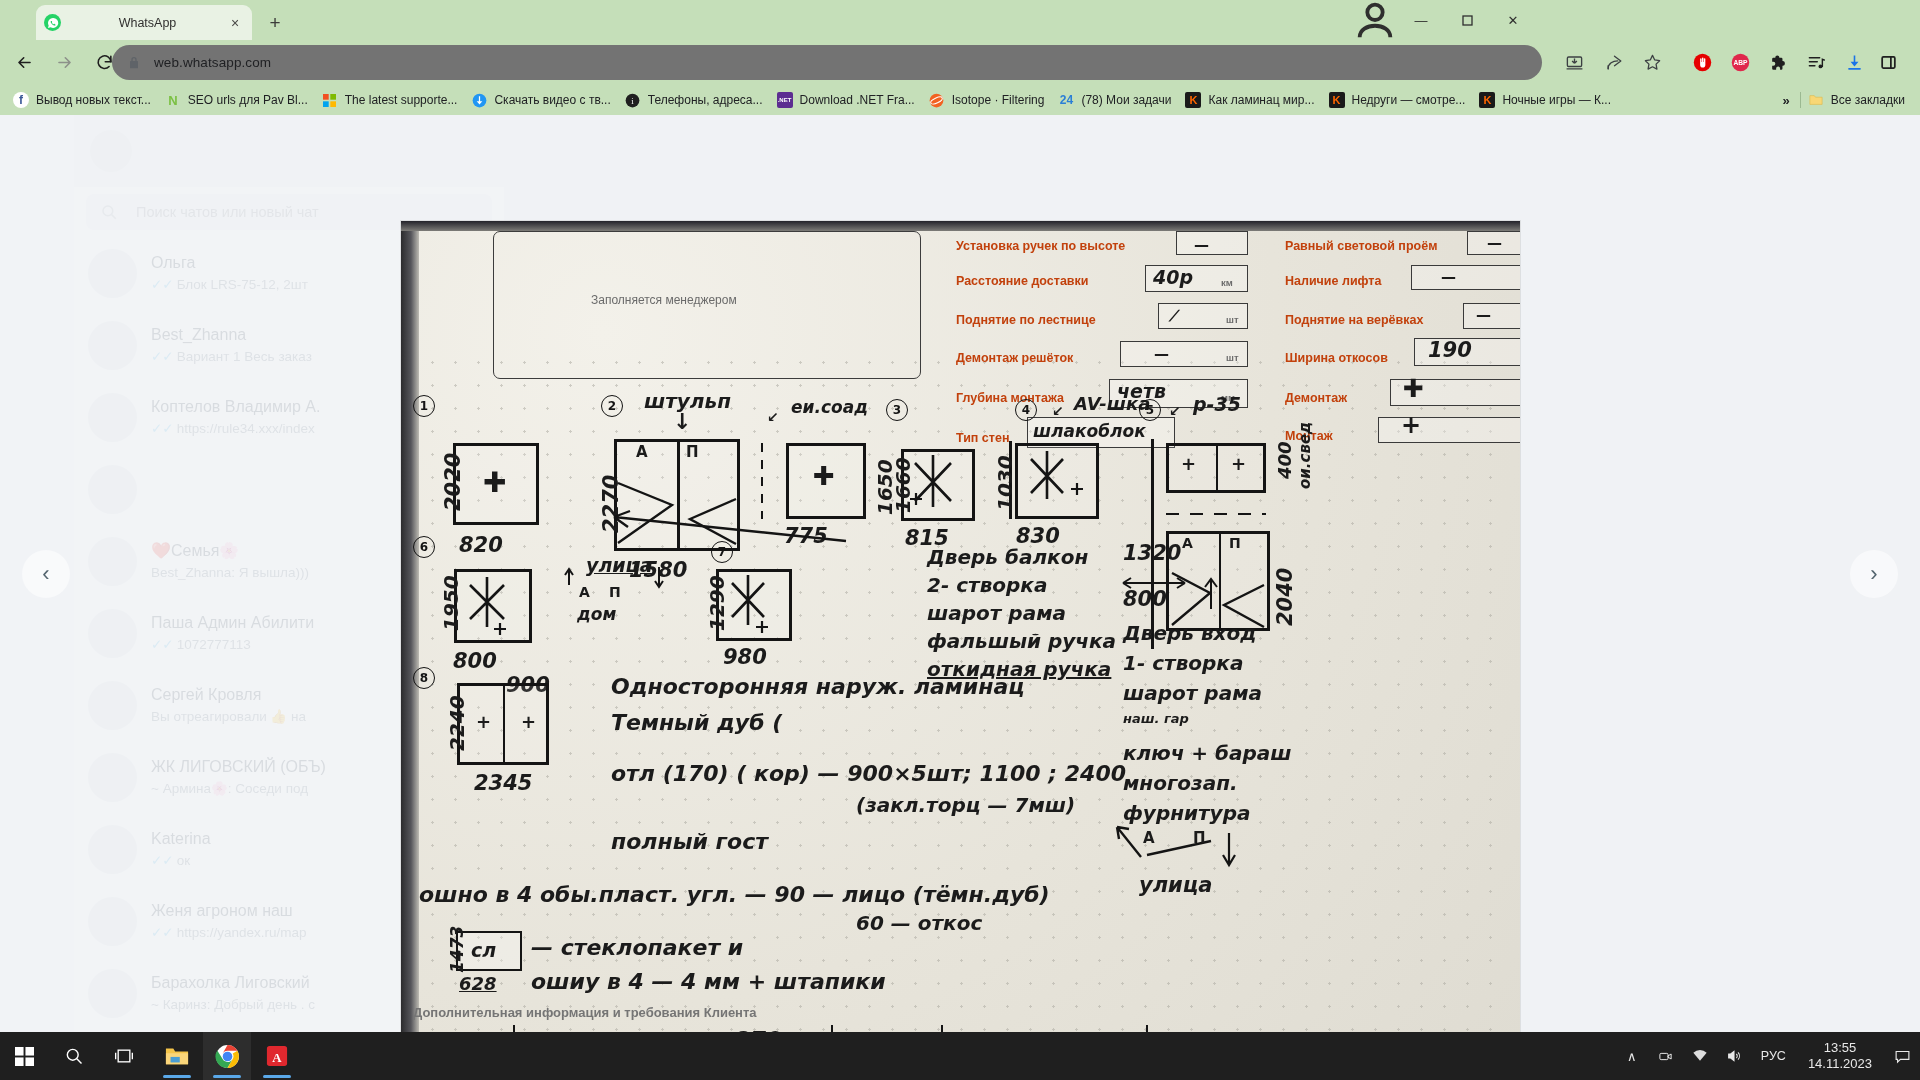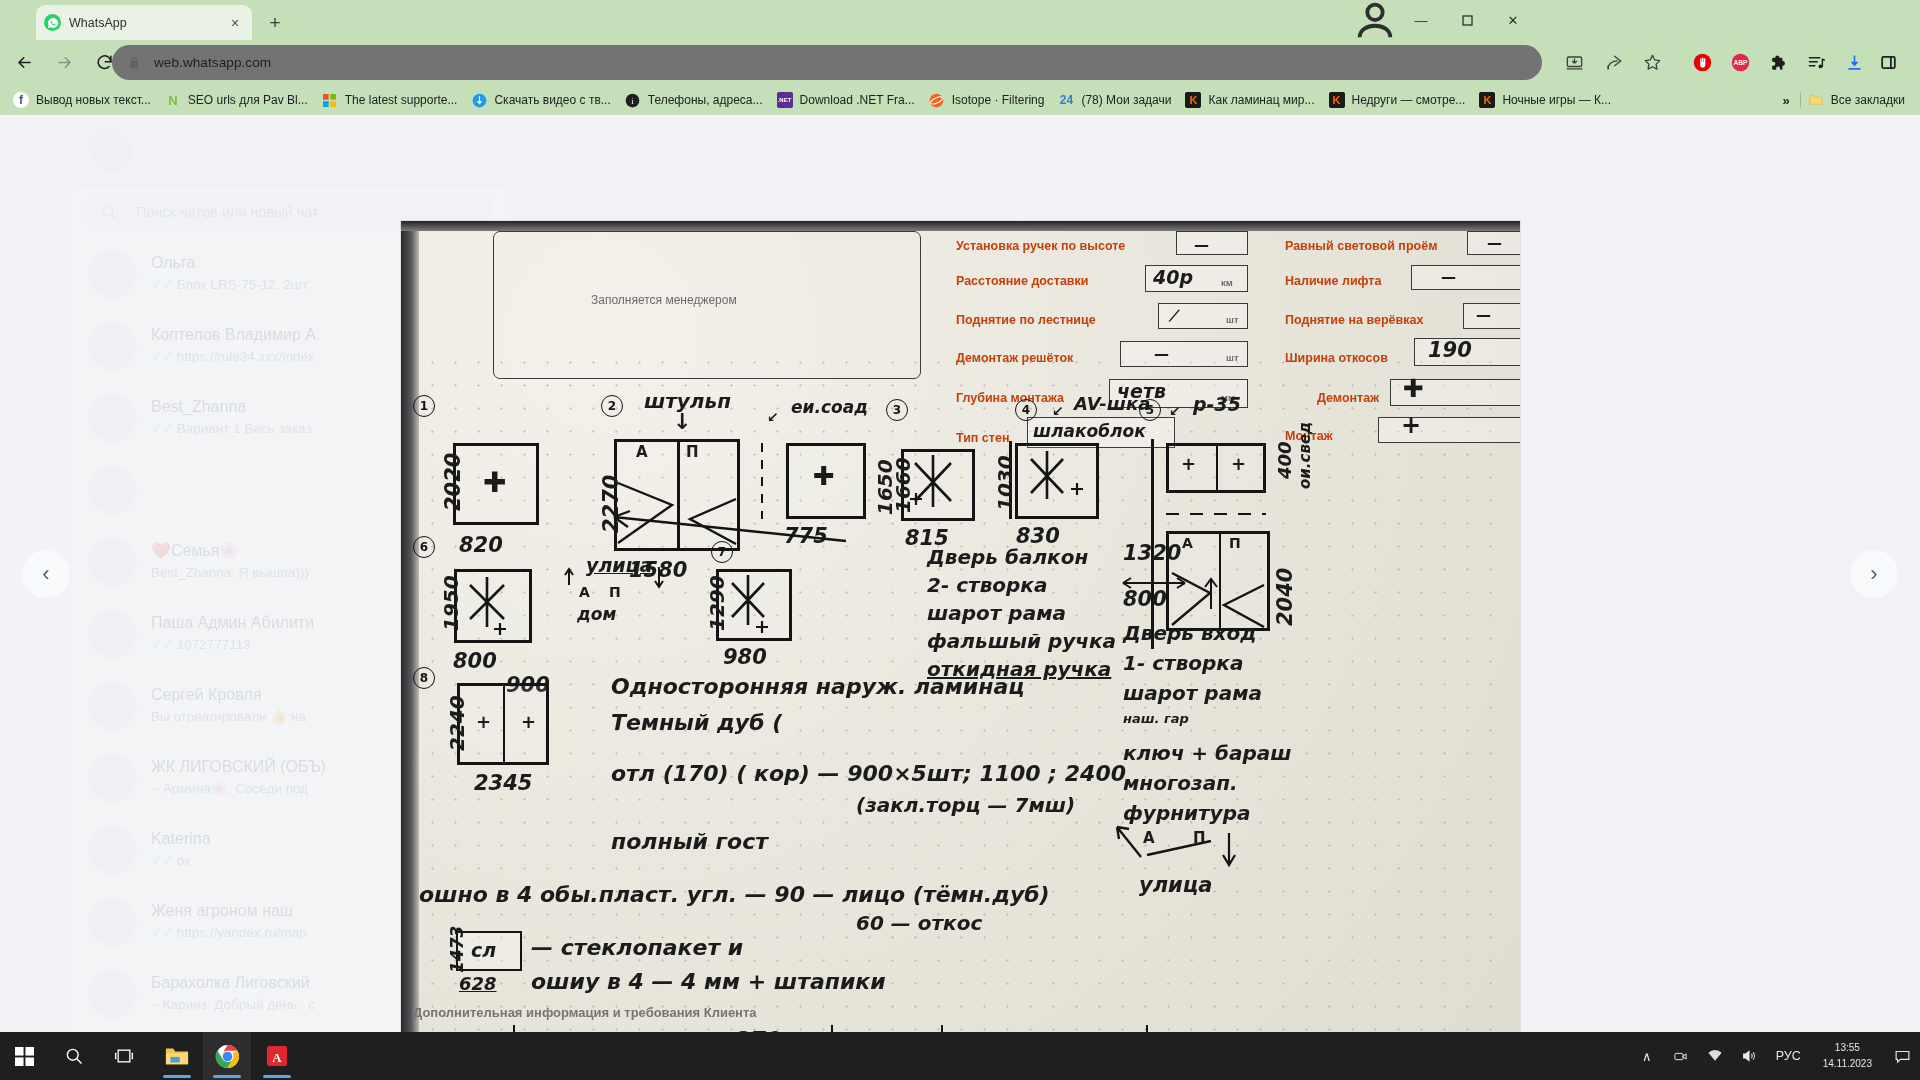--- a/index.html
+++ b/index.html
@@ -7,21 +7,21 @@
   body {
     font-family: "Liberation Sans", sans-serif;
     background: #ffffff;
     -webkit-font-smoothing: antialiased;
   }
 
   
   #browser { position: absolute; left:0; top:0; width:1920px; height:1032px; background:#c5dfb9; }
 
   
-  #tabstrip { position:absolute; left:0; top:0; width:1536px; height:40px; background:#c5dfb9; }
+  #tabstrip { position:absolute; left:0; top:0; width:1536px; height:40px; background:#c5dfb9;text-align:center; }
   #tab-active {
     position:absolute; left:36px; top:5px; width:216px; height:35px;
     background:#e9f2e4; border-radius:9px 9px 0 0;
     display:flex; align-items:center; padding:0 8px;
   }
   #tab-active .favicon {
     width:17px; height:17px; border-radius:50%; background:#25d366;
     display:flex; align-items:center; justify-content:center; flex:0 0 auto;
     margin-right:8px;
   }
@@ -142,21 +142,21 @@
   #taskbar { position:absolute; left:0; top:1032px; width:1920px; height:48px; background:#1f1f1f; }
   .tb-item { position:absolute; top:0; height:48px; width:48px;
              display:flex; align-items:center; justify-content:center; }
   .tb-run { background:#2d2d2d; }
   .tb-underline { position:absolute; bottom:2px; left:10px; width:28px; height:3px; background:#5aa8e8;
                   border-radius:2px; }
   #tray { position:absolute; right:0; top:0; height:48px; display:flex; align-items:center; }
   .tray-ico { width:34px; height:48px; display:flex; align-items:center; justify-content:center;
               color:#e8e8e8; font-size:13px; }
   #tray-lang { color:#e8e8e8; font-size:12.5px; padding:0 10px; }
-  #tray-clock { color:#e8e8e8; font-size:10px; line-height:16px; text-align:center; padding:0 12px; }
+  #tray-clock { color:#e8e8e8; font-size:13px; line-height:16px; text-align:center; padding:0 12px; }
   #tray-notif { width:36px; height:48px; display:flex; align-items:center; justify-content:center; }
 </style>
 </head>
 <body>
 
 <div id="browser">
 
   <div id="tabstrip">
     <div id="tab-active">
       <span class="favicon">
@@ -373,29 +373,29 @@
         <div class="chatrow">
             <div class="ca"></div>
             <div class="cmeta">
               <div class="cname">Ольга</div>
               <div class="cmsg"><span class="tick">✓✓</span><span>Блок LRS-75-12, 2шт</span></div>
             </div>
           </div>
         <div class="chatrow">
             <div class="ca"></div>
             <div class="cmeta">
+              <div class="cname">Best_Zhanna</div>
+              <div class="cmsg"><span class="tick">✓✓</span><span>Вариант 1 Весь заказ</span></div>
+            </div>
+          </div>
+        <div class="chatrow">
+            <div class="ca"></div>
+            <div class="cmeta">
               <div class="cname">Коптелов Владимир А.</div>
               <div class="cmsg"><span class="tick">✓✓</span><span>https://rule34.xxx/index</span></div>
-            </div>
-          </div>
-        <div class="chatrow">
-            <div class="ca"></div>
-            <div class="cmeta">
-              <div class="cname">Best_Zhanna</div>
-              <div class="cmsg"><span class="tick">✓✓</span><span>Вариант 1 Весь заказ</span></div>
             </div>
           </div>
         <div class="chatrow">
             <div class="ca"></div>
           </div>
         <div class="chatrow">
             <div class="ca"></div>
             <div class="cmeta">
               <div class="cname">❤️Семья🌸</div>
               <div class="cmsg"><span>Best_Zhanna: Я вышла)))</span></div>
@@ -496,21 +496,21 @@
       <div class="hw" style="left:1040px; top:47px; font-size:15px;">—</div>
 
       <div class="pr" style="left:884px; top:92px;">Поднятие на верёвках</div>
       <div class="fbox" style="left:1062px; top:82px; width:92px; height:26px;"></div>
       <div class="hw" style="left:1075px; top:85px; font-size:15px;">—</div>
 
       <div class="pr" style="left:884px; top:130px;">Ширина откосов</div>
       <div class="fbox" style="left:1013px; top:117px; width:141px; height:28px;"></div>
       <div class="hw" style="left:1027px; top:117px; font-size:21px; font-style:italic;">190</div>
 
-      <div class="pr" style="left:884px; top:170px;margin-left:32px;">Демонтаж</div>
+      <div class="pr" style="left:884px; top:170px;">Демонтаж</div>
       <div class="fbox" style="left:989px; top:158px; width:165px; height:27px;"></div>
       <div class="hw" style="left:1002px; top:153px; font-size:25px;">✚</div>
 
       <div class="pr" style="left:884px; top:208px;">Монтаж</div>
       <div class="fbox" style="left:977px; top:196px; width:177px; height:26px;"></div>
       <div class="hw" style="left:1000px; top:190px; font-size:24px;">+</div>
 
       <div class="circnum" style="left:12px; top:174px;">1</div>
       <div class="sq" style="left:52px; top:222px; width:86px; height:82px;"></div>
       <div class="hw" style="left:82px; top:245px; font-size:28px;">✚</div>

